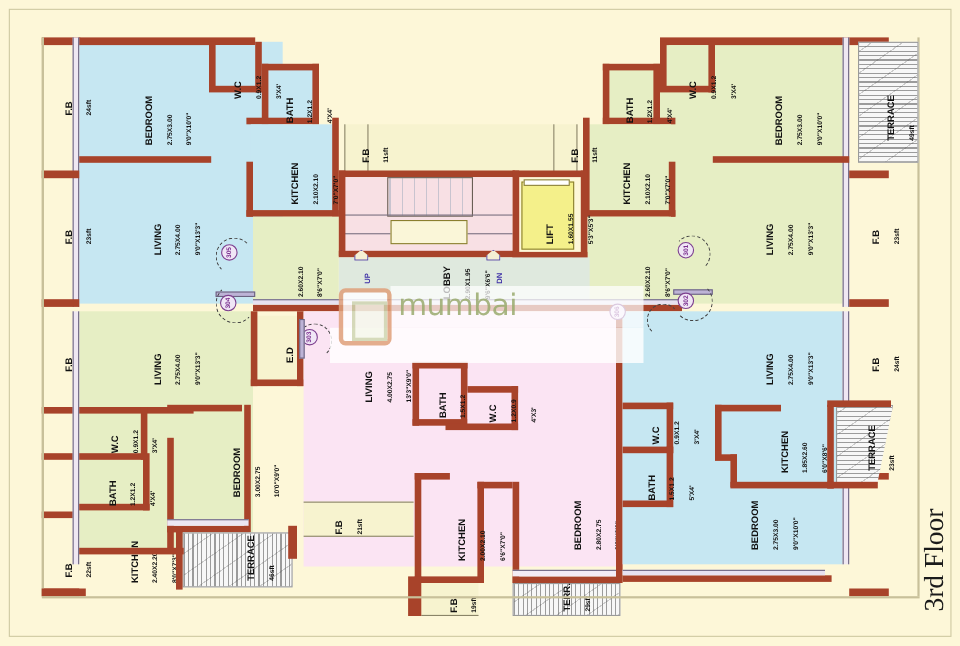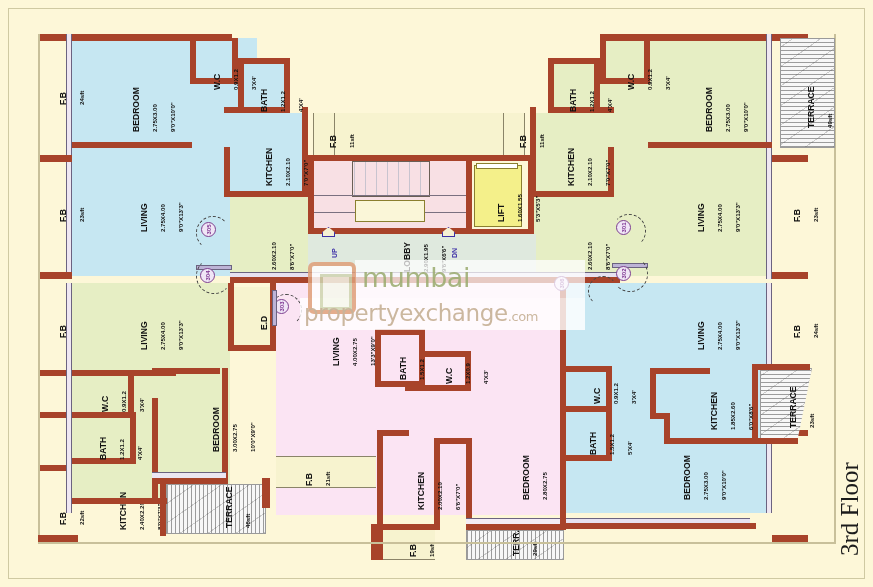--- a/index.html
+++ b/index.html
@@ -560,15 +560,14 @@
   <div class="swing" style="left:588px;top:276px;width:30px;height:30px;border-color:#444;border-right-color:transparent;border-bottom-color:transparent;"></div>
   <div class="doorno" style="left:554px;top:276px;">306</div>
 
   <div id="floor-caption" style="left:836px;top:556px;">3rd Floor</div>
 
   <div id="watermark">
     <div id="wm-band1"></div>
     <div id="wm-band2"></div>
     <div id="wm-logo"></div>
     <div id="wm-t1">mumbai</div>
-    <div id="wm-t2"><span>propertyexchange</span><span class="dotcom">.com</span></div>
   </div>
 </div>
 
 </body></html>

